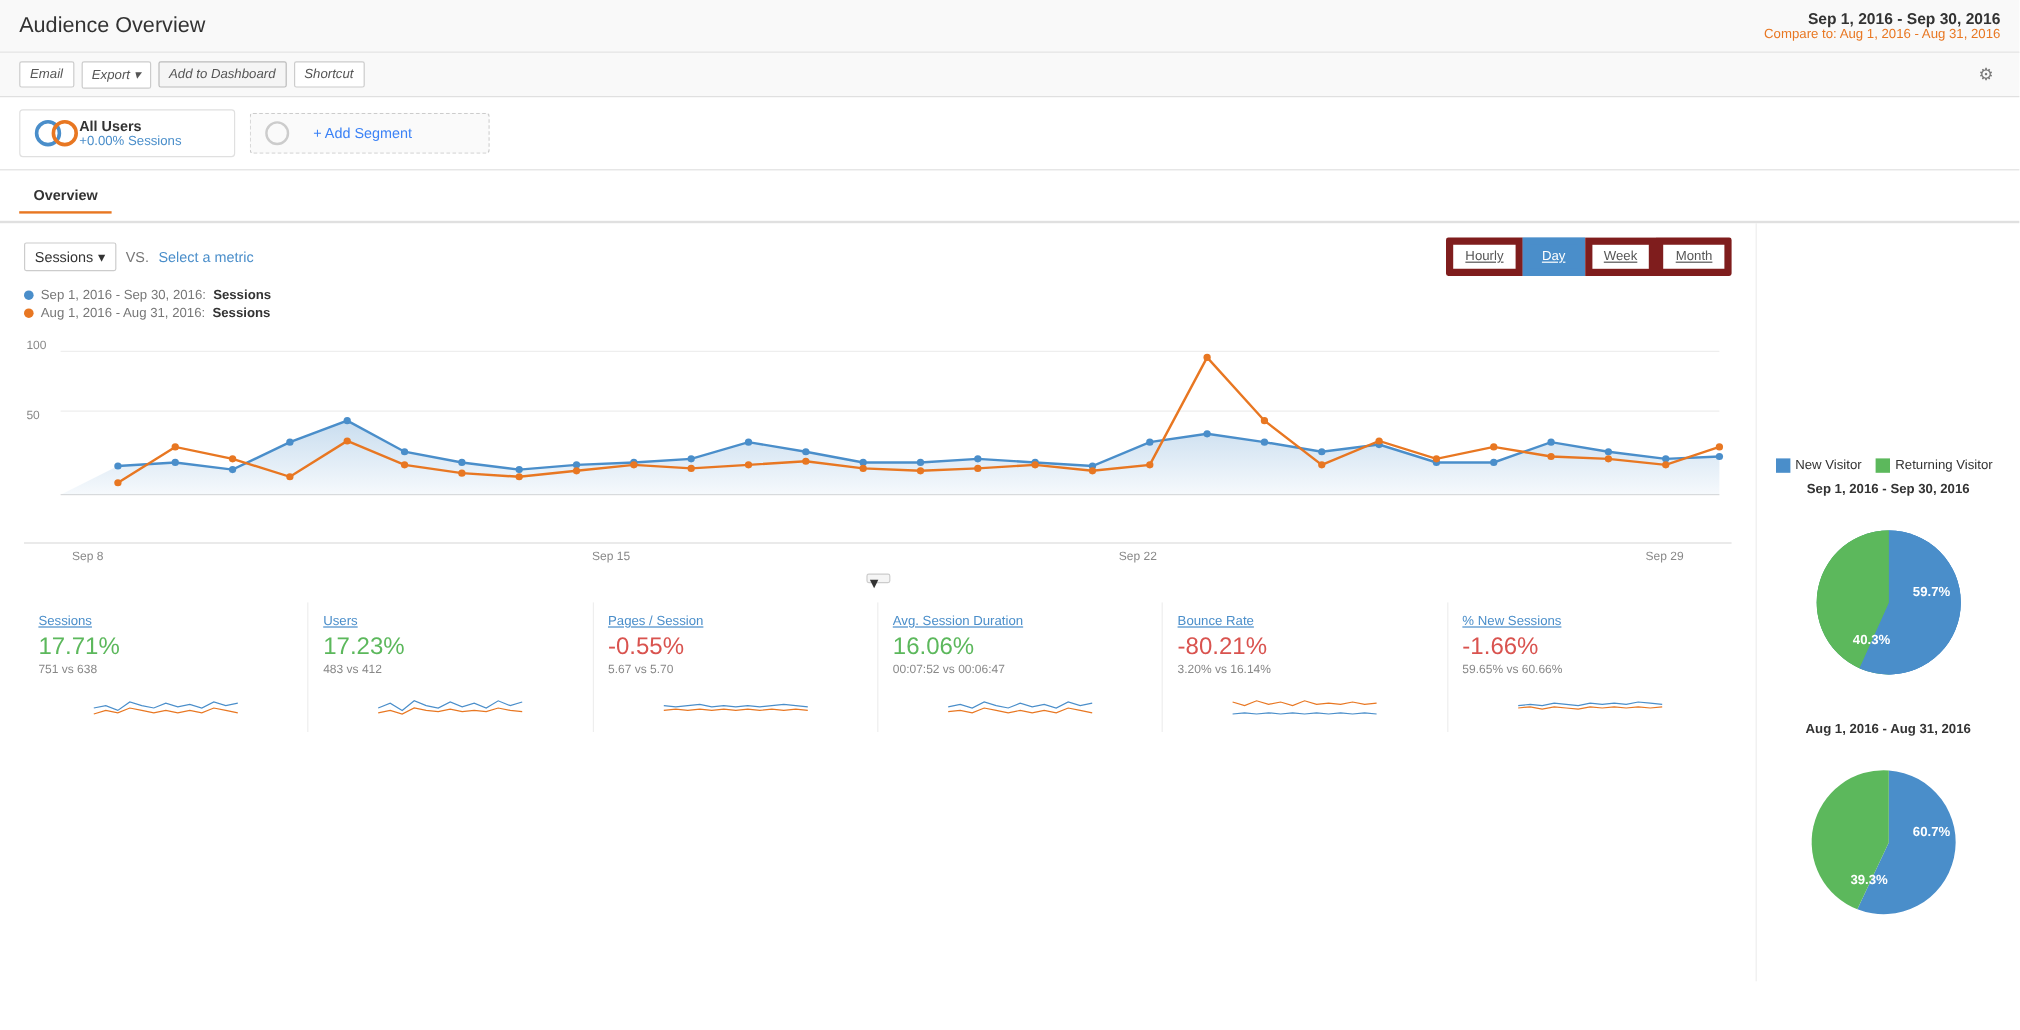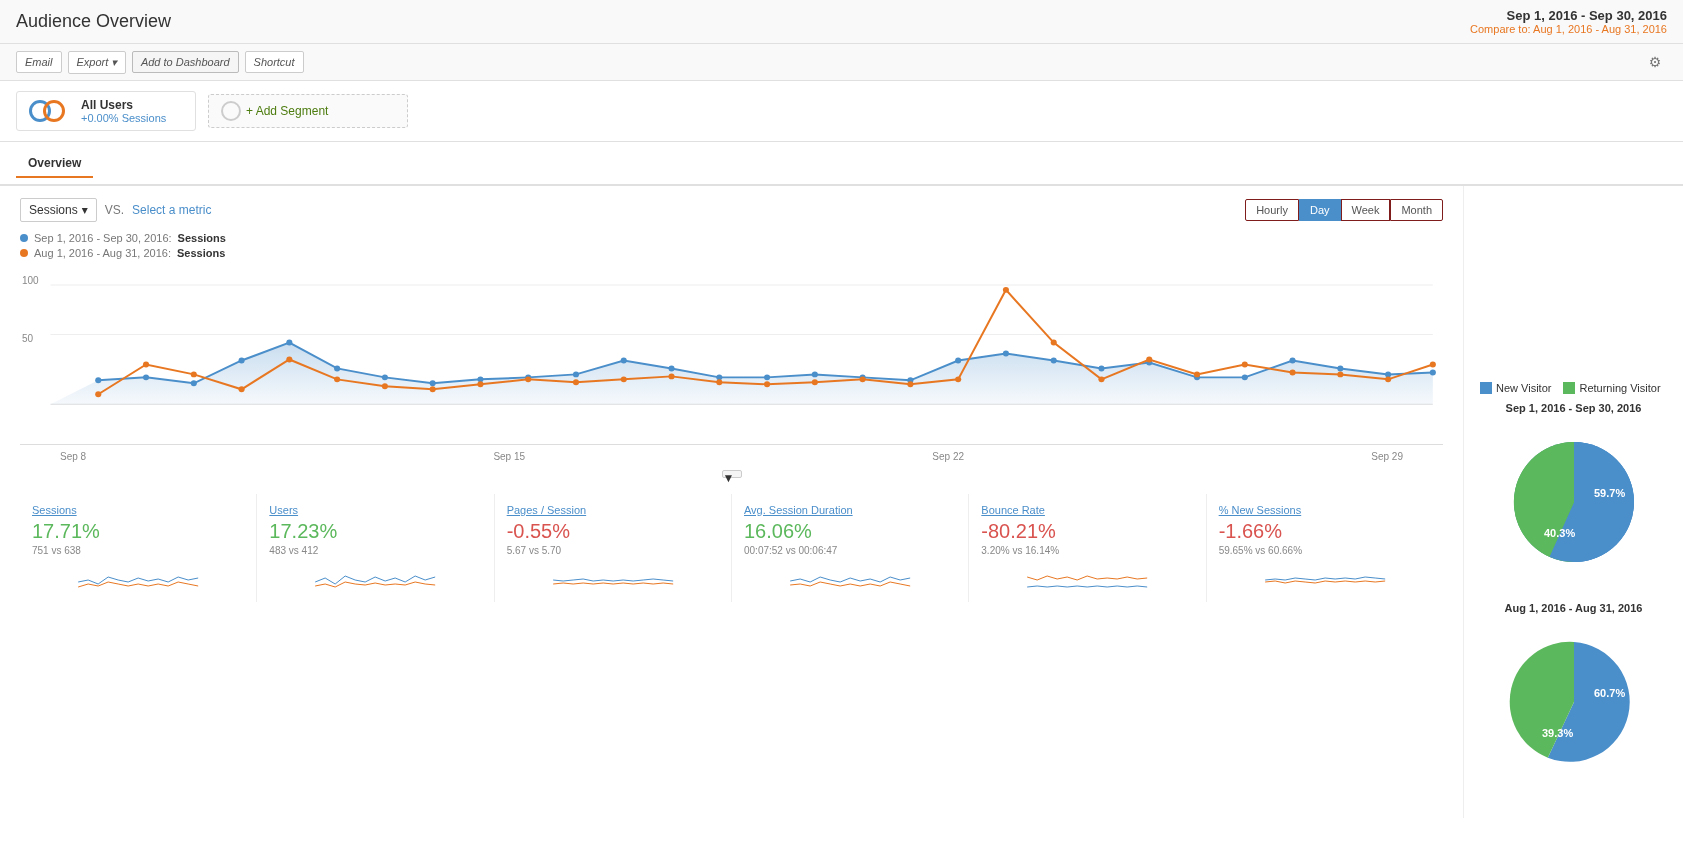--- a/index.html
+++ b/index.html
@@ -11,42 +11,42 @@
     .date-range-main { font-size: 13px; font-weight: bold; color: #333; }
     .compare-text { font-size: 11px; color: #777; }
     .compare-text span { color: #e87722; }
 
     .toolbar { display: flex; align-items: center; padding: 6px 16px; border-bottom: 1px solid #e0e0e0; background: #f9f9f9; gap: 6px; }
     .toolbar-btn { font-size: 11px; padding: 4px 8px; border: 1px solid #ccc; background: #fff; cursor: pointer; color: #555; border-radius: 2px; font-style: italic; }
     .toolbar-btn.primary { background: #f5f5f5; border-color: #bbb; }
     .icon-btn { width: 24px; height: 24px; border: none; background: none; cursor: pointer; font-size: 14px; color: #777; }
 
     .segment-bar { display: flex; align-items: center; padding: 10px 16px; border-bottom: 1px solid #e0e0e0; gap: 12px; }
-    .segment-item { display: flex; align-items: center; gap: 16px; padding: 6px 12px; border: 1px solid #e0e0e0; border-radius: 3px; background: #fff; min-width: 180px; }
+    .segment-item { display: flex; align-items: center; gap: 1px; padding: 6px 12px; border: 1px solid #e0e0e0; border-radius: 3px; background: #fff; min-width: 180px; }
     .segment-circles { display: flex; gap: -4px; }
     .circle-blue { width: 22px; height: 22px; border-radius: 50%; border: 3px solid #4a8eca; background: transparent; }
     .circle-orange { width: 22px; height: 22px; border-radius: 50%; border: 3px solid #e87722; background: transparent; margin-left: -8px; }
     .segment-info .seg-name { font-size: 12px; font-weight: bold; color: #333; }
     .segment-info .seg-stat { font-size: 11px; color: #4a8eca; }
 
-    .add-segment { display: flex; align-items: center; gap: 5px; color: #4d7c0f; font-size: 12px; cursor: pointer; padding: 6px 12px; border: 1px dashed #ccc; border-radius: 3px; background: #fafafa; min-width: 200px; }
+    .add-segment { display: flex; align-items: center; gap: 20px; color: #3b82f6; font-size: 12px; cursor: pointer; padding: 6px 12px; border: 1px dashed #ccc; border-radius: 3px; background: #fafafa; min-width: 200px; }
     .add-circle { width: 20px; height: 20px; border-radius: 50%; border: 2px solid #ccc; }
 
     .overview-tab-bar { padding: 8px 16px; border-bottom: 2px solid #e0e0e0; }
     .overview-tab { display: inline-block; padding: 6px 12px; font-size: 12px; color: #333; border-bottom: 2px solid #e87722; margin-bottom: -2px; font-weight: bold; }
 
     .main-content { padding: 12px 20px; }
 
     .chart-controls { display: flex; align-items: center; justify-content: space-between; margin-bottom: 10px; }
     .metric-selector { display: flex; align-items: center; gap: 8px; }
     .sessions-btn { display: flex; align-items: center; gap: 4px; padding: 4px 8px; border: 1px solid #ccc; border-radius: 2px; font-size: 12px; cursor: pointer; background: #fff; }
     .vs-text { font-size: 12px; color: #777; }
     .select-metric { font-size: 12px; color: #4a8eca; cursor: pointer; }
     .time-btns { display: flex; gap: 0; }
-    .time-btn { padding: 4px 10px; border: 1px solid #7f1d1d; font-size: 11px; cursor: pointer; background: #fff; color: #555; }
+    .time-btn { padding: 4px 10px; border: 6px solid #7f1d1d; font-size: 11px; cursor: pointer; background: #fff; color: #555; text-decoration: underline; }
     .time-btn:first-child { border-radius: 2px 0 0 2px; }
     .time-btn:last-child { border-radius: 0 2px 2px 0; }
     .time-btn.active { background: #4a8eca; color: #fff; border-color: #4a8eca; }
 
     .legend { display: flex; flex-direction: column; gap: 3px; margin-bottom: 6px; font-size: 11px; }
     .legend-item { display: flex; align-items: center; gap: 6px; }
     .legend-dot { width: 8px; height: 8px; border-radius: 50%; display: inline-block; }
     .legend-dot.blue { background: #4a8eca; }
     .legend-dot.orange { background: #e87722; }
     .legend-label { color: #777; }

